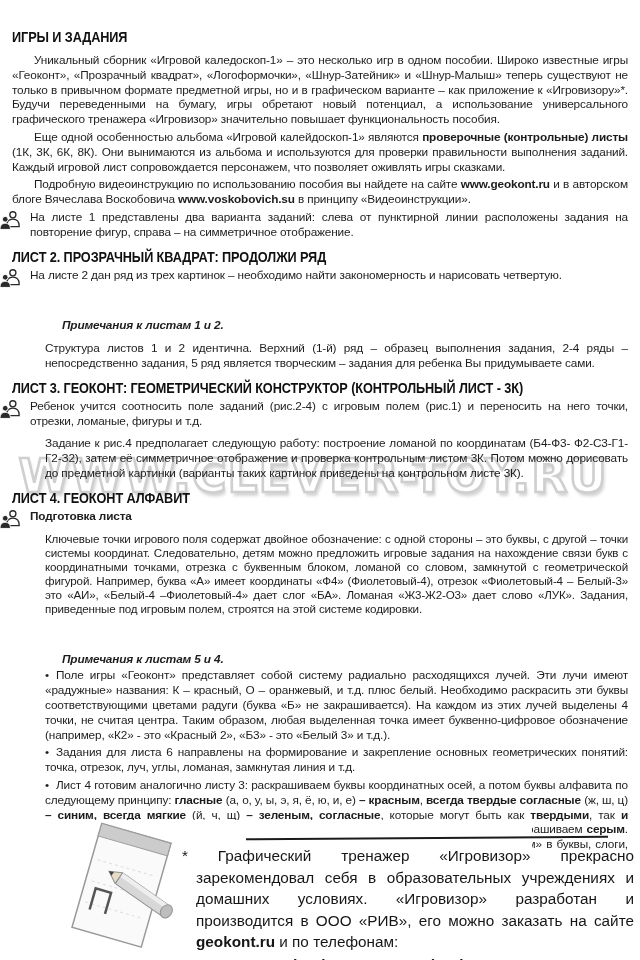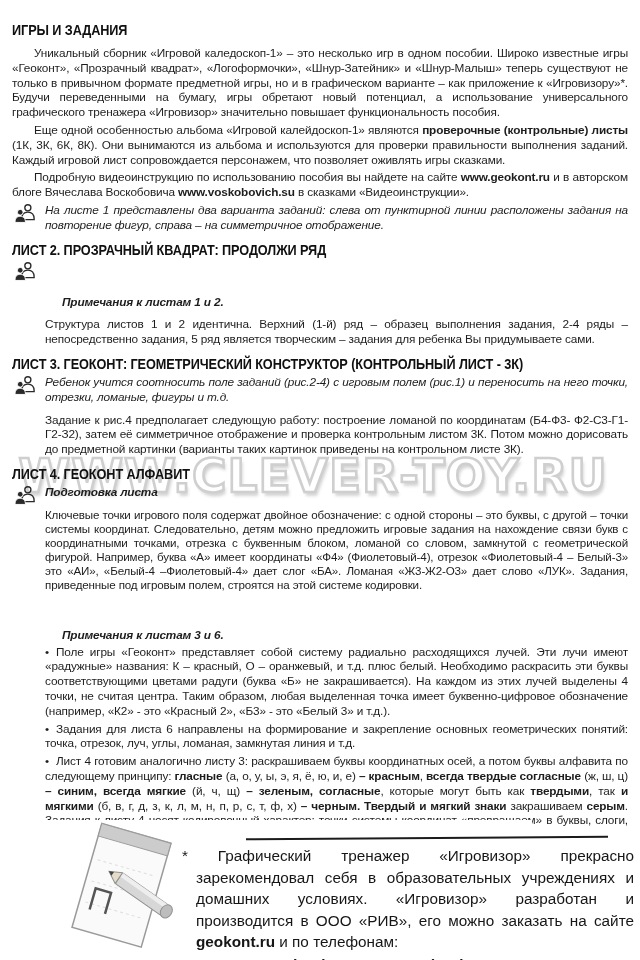--- a/index.html
+++ b/index.html
@@ -6,27 +6,27 @@
   .page{position:relative;width:640px;height:960px;background:#fff;overflow:hidden;
         font-family:"Liberation Sans","DejaVu Sans",sans-serif;color:#1d1d1d;}
   
   .watermark{position:absolute;left:313px;top:448px;transform:translateX(-50%);z-index:0;
              white-space:nowrap;font-family:"DejaVu Sans","Liberation Sans",sans-serif;
              font-weight:bold;font-size:47px;letter-spacing:1px;color:#ffffff;
              -webkit-text-stroke:2.6px #c9c9c9;
              text-shadow:2px 4px 3px rgba(150,150,150,.45);opacity:.88;}
   .content{position:relative;z-index:1;padding:12px 12px 0 12px;}
   h1,h2{margin:0;line-height:17px;}
-  h1{margin:4px 0 7px;}
+  h1{margin:11px 0 7px;}
   h2{margin:5px 0 2px;}
   .hd{display:inline-block;font-weight:bold;font-size:14.6px;color:#101010;
       transform:scaleX(.87);transform-origin:0 60%;white-space:nowrap;letter-spacing:-.1px;}
   .p{font-size:11.8px;line-height:14.8px;text-align:justify;margin:0 0 3px;letter-spacing:-.15px;}
   .p.indent{text-indent:22px;}
-  .p.iconp{position:relative;margin-left:33px;font-style:italic;}
+  .p.iconp{position:relative;margin-left:18px;}
   .p.cont{margin-left:33px;margin-top:8px;}
   .p.dense{font-size:11.6px;line-height:14px;}
   .p.note{margin-left:50px;font-weight:bold;font-style:italic;margin-bottom:2px;margin-top:36px;}
   .p.bullet{margin-left:33px;}
   .bullet-glyph{margin-right:7px;}
   .b{font-weight:bold;}
   .icon-holder{position:absolute;left:-31px;top:0;width:22px;height:20px;}
   
   .footnote{position:absolute;left:0;top:820px;width:532px;height:140px;background:#fff;z-index:2;}
   .fn-line{position:absolute;left:246px;top:17px;width:362px;height:2px;background:#1b1b1b;transform:rotate(-.4deg);}
@@ -40,21 +40,21 @@
 
 <div class="page">
 
   <div class="watermark">WWW.CLEVER-TOY.RU</div>
 
   <div class="content">
     <h1><span class="hd">ИГРЫ И ЗАДАНИЯ</span></h1>
     <div id="sections">
         <div class="p indent"><span>Уникальный сборник «Игровой каледоскоп-1» – это несколько игр в одном пособии. Широко известные игры «Геоконт», «Прозрачный квадрат», «Логоформочки», «Шнур-Затейник» и «Шнур-Малыш» теперь существуют не только в привычном формате предметной игры, но и в графическом варианте – как приложение к «Игровизору»*. Будучи переведенными на бумагу, игры обретают новый потенциал, а использование универсального графического тренажера «Игровизор» значительно повышает функциональность пособия.</span></div>
         <div class="p indent"><span>Еще одной особенностью альбома «Игровой калейдоскоп-1» являются </span><span class="b">проверочные (контрольные) листы</span><span> (1К, 3К, 6К, 8К). Они вынимаются из альбома и используются для проверки правильности выполнения заданий. Каждый игровой лист сопровождается персонажем, что позволяет оживлять игры сказками.</span></div>
-        <div class="p indent"><span>Подробную видеоинструкцию по использованию пособия вы найдете на сайте </span><span class="b">www.geokont.ru</span><span> и в авторском блоге Вячеслава Воскобовича </span><span class="b">www.voskobovich.su</span><span> в сказками «Видеоинструкции».</span></div>
+        <div class="p indent"><span>Подробную видеоинструкцию по использованию пособия вы найдете на сайте </span><span class="b">www.geokont.ru</span><span> и в авторском блоге Вячеслава Воскобовича </span><span class="b">www.voskobovich.su</span><span> в принципу «Видеоинструкции».</span></div>
         <div class="p iconp"><span class="icon-holder">
   <svg width="22" height="20" viewBox="0 0 23 21" aria-hidden="true">
     <g fill="none" stroke="#2a2a2a" stroke-width="1.4">
       <circle cx="14.5" cy="5" r="3.2"></circle>
       <path d="M8 16.8 c0-5.2 2.8-7.2 6.5-7.2 c3.7 0 6.6 2 6.6 7.2 l0 .6 l-13.1 0 z"></path>
     </g>
     <g fill="#2a2a2a" stroke="#ffffff" stroke-width="1">
       <circle cx="6.5" cy="9.7" r="3"></circle>
       <path d="M1 20.4 c0-4.6 2.4-6.4 5.5-6.4 c3.1 0 5.5 1.8 5.5 6.4 z"></path>
     </g>
@@ -65,21 +65,21 @@
   <svg width="22" height="20" viewBox="0 0 23 21" aria-hidden="true">
     <g fill="none" stroke="#2a2a2a" stroke-width="1.4">
       <circle cx="14.5" cy="5" r="3.2"></circle>
       <path d="M8 16.8 c0-5.2 2.8-7.2 6.5-7.2 c3.7 0 6.6 2 6.6 7.2 l0 .6 l-13.1 0 z"></path>
     </g>
     <g fill="#2a2a2a" stroke="#ffffff" stroke-width="1">
       <circle cx="6.5" cy="9.7" r="3"></circle>
       <path d="M1 20.4 c0-4.6 2.4-6.4 5.5-6.4 c3.1 0 5.5 1.8 5.5 6.4 z"></path>
     </g>
   </svg>
-</span></div>
+</span><span>На листе 2 дан ряд из трех картинок – необходимо найти закономерность и нарисовать четвертую.</span></div>
         <div class="p note"><span>Примечания к листам 1 и 2.</span></div>
         <div class="p cont"><span>Структура листов 1 и 2 идентична. Верхний (1-й) ряд – образец выполнения задания, 2-4 ряды – непосредственно задания, 5 ряд является творческим – задания для ребенка Вы придумываете сами.</span></div>
         <h2><span class="hd">ЛИСТ 3. ГЕОКОНТ: ГЕОМЕТРИЧЕСКИЙ КОНСТРУКТОР (КОНТРОЛЬНЫЙ ЛИСТ - 3К)</span></h2>
         <div class="p iconp"><span class="icon-holder">
   <svg width="22" height="20" viewBox="0 0 23 21" aria-hidden="true">
     <g fill="none" stroke="#2a2a2a" stroke-width="1.4">
       <circle cx="14.5" cy="5" r="3.2"></circle>
       <path d="M8 16.8 c0-5.2 2.8-7.2 6.5-7.2 c3.7 0 6.6 2 6.6 7.2 l0 .6 l-13.1 0 z"></path>
     </g>
     <g fill="#2a2a2a" stroke="#ffffff" stroke-width="1">
@@ -96,21 +96,21 @@
       <circle cx="14.5" cy="5" r="3.2"></circle>
       <path d="M8 16.8 c0-5.2 2.8-7.2 6.5-7.2 c3.7 0 6.6 2 6.6 7.2 l0 .6 l-13.1 0 z"></path>
     </g>
     <g fill="#2a2a2a" stroke="#ffffff" stroke-width="1">
       <circle cx="6.5" cy="9.7" r="3"></circle>
       <path d="M1 20.4 c0-4.6 2.4-6.4 5.5-6.4 c3.1 0 5.5 1.8 5.5 6.4 z"></path>
     </g>
   </svg>
 </span><span class="b">Подготовка листа</span></div>
         <div class="p cont dense"><span>Ключевые точки игрового поля содержат двойное обозначение: с одной стороны – это буквы, с другой – точки системы координат. Следовательно, детям можно предложить игровые задания на нахождение связи букв с координатными точками, отрезка с буквенным блоком, ломаной со словом, замкнутой с геометрической фигурой. Например, буква «А» имеет координаты «Ф4» (Фиолетовый-4), отрезок «Фиолетовый-4 – Белый-3» это «АИ», «Белый-4 –Фиолетовый-4» дает слог «БА». Ломаная «Ж3-Ж2-О3» дает слово «ЛУК». Задания, приведенные под игровым полем, строятся на этой системе кодировки.</span></div>
-        <div class="p note"><span>Примечания к листам 3 и 6.</span></div>
+        <div class="p note"><span>Примечания к листам 5 и 4.</span></div>
         <div class="p bullet"><span class="bullet-glyph">•</span><span>Поле игры «Геоконт» представляет собой систему радиально расходящихся лучей. Эти лучи имеют «радужные» названия: К – красный, О – оранжевый, и т.д. плюс белый. Необходимо раскрасить эти буквы соответствующими цветами радуги (буква «Б» не закрашивается). На каждом из этих лучей выделены 4 точки, не считая центра. Таким образом, любая выделенная точка имеет буквенно-цифровое обозначение (например, «К2» - это «Красный 2», «Б3» - это «Белый 3» и т.д.).</span></div>
         <div class="p bullet"><span class="bullet-glyph">•</span><span>Задания для листа 6 направлены на формирование и закрепление основных геометрических понятий: точка, отрезок, луч, углы, ломаная, замкнутая линия и т.д.</span></div>
         <div class="p bullet"><span class="bullet-glyph">•</span><span>Лист 4 готовим аналогично листу 3: раскрашиваем буквы координатных осей, а потом буквы алфавита по следующему принципу: </span><span class="b">гласные</span><span> (а, о, у, ы, э, я, ё, ю, и, е) </span><span class="b">– красным</span><span>, </span><span class="b">всегда твердые согласные</span><span> (ж, ш, ц) </span><span class="b">– синим, всегда мягкие</span><span> (й, ч, щ) </span><span class="b">– зеленым, согласные</span><span>, которые могут быть как </span><span class="b">твердыми</span><span>, так </span><span class="b">и мягкими</span><span> (б, в, г, д, з, к, л, м, н, п, р, с, т, ф, х) </span><span class="b">– черным. Твердый и мягкий знаки</span><span> закрашиваем </span><span class="b">серым</span><span>. Задания к листу 4 носят кодировочный характер: точки системы координат «превращаем» в буквы, слоги, слова и наоборот.</span></div>
       </div>
   </div>
 
   <div class="footnote">
     <svg class="illus" viewBox="0 0 132 136" aria-hidden="true">
       <g transform="rotate(16 60 68)">
         <rect x="28" y="8" width="72" height="108" fill="#fafafa" stroke="#9a9a9a" stroke-width="1.5"></rect>

